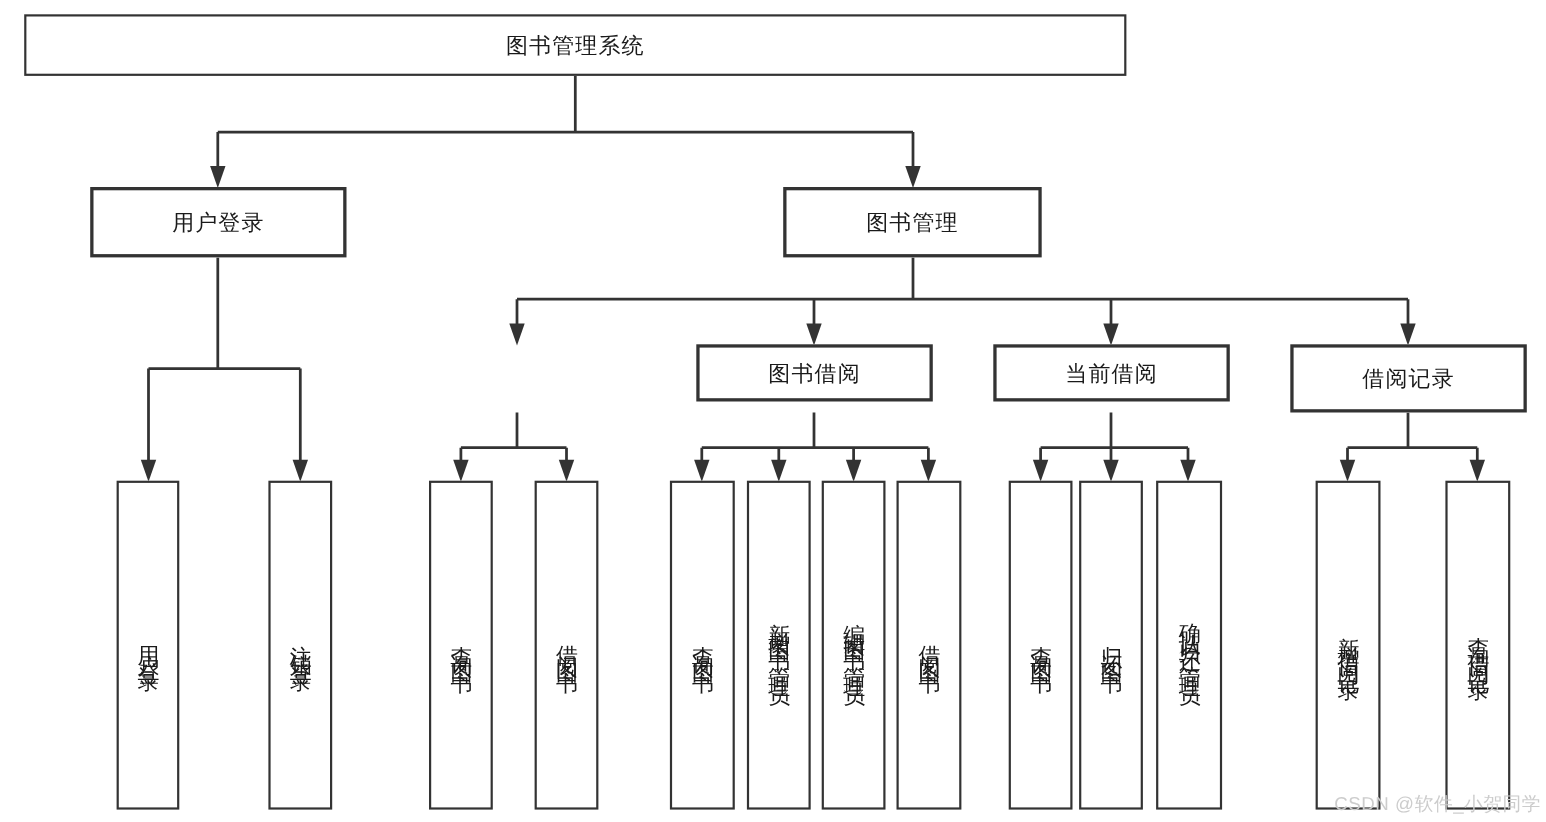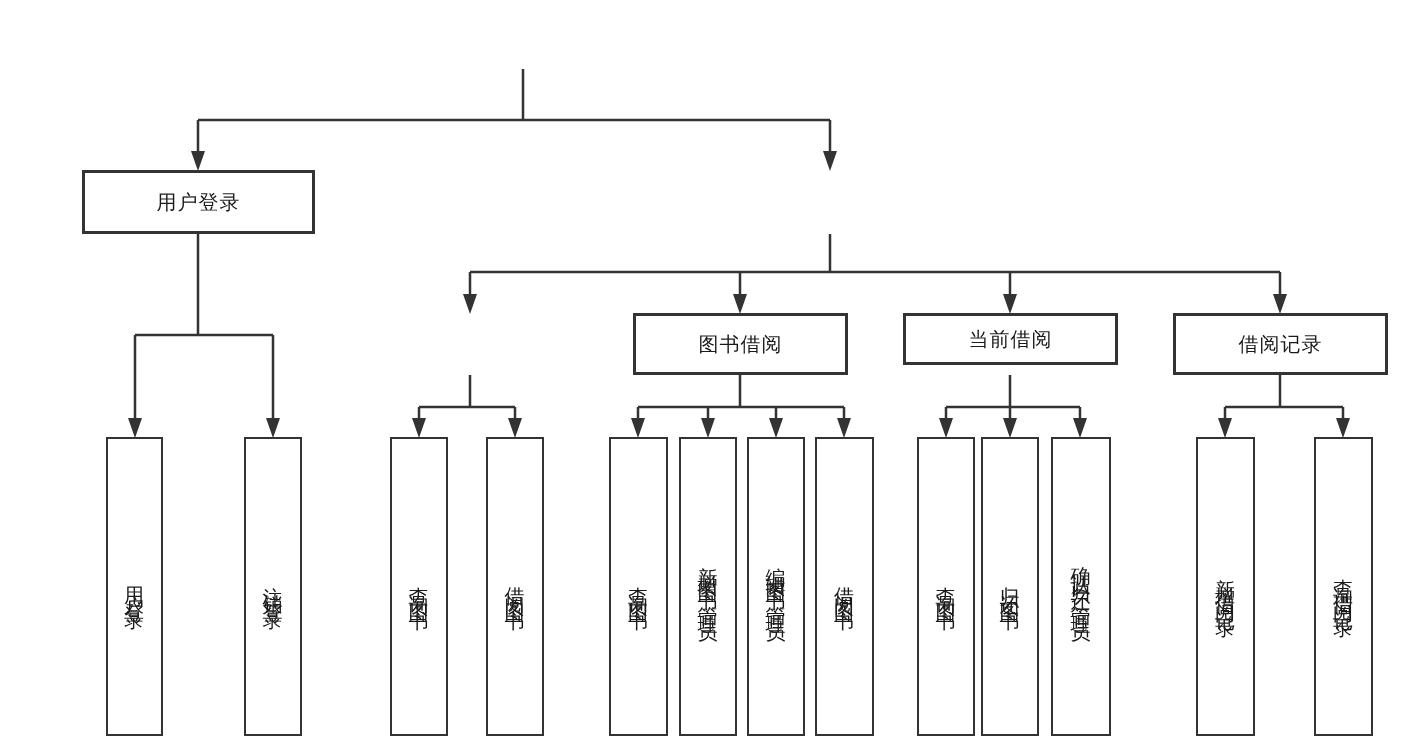--- a/index.html
+++ b/index.html
@@ -87,24 +87,26 @@
       <polygon points="769,418 783,418 776,438"></polygon>
       <polygon points="837,418 851,418 844,438"></polygon>
       <polygon points="939,418 953,418 946,438"></polygon>
       <polygon points="1003,418 1017,418 1010,438"></polygon>
       <polygon points="1073,418 1087,418 1080,438"></polygon>
       <polygon points="1218,418 1232,418 1225,438"></polygon>
       <polygon points="1336,418 1350,418 1343,438"></polygon>
     </g>
   </svg>
 
+  <div class="node root" style="left:22px;top:13px;width:1002px;height:56px;">图书管理系统</div>
 
   <div class="node" style="left:82px;top:170px;width:233px;height:64px;">用户登录</div>
+  <div class="node" style="left:712px;top:170px;width:235px;height:64px;">图书管理</div>
 
-  <div class="node" style="left:633px;top:313px;width:215px;height:62px;">图书借阅</div>
+  <div class="node" style="left:633px;top:313px;width:215px;height:52px;">图书借阅</div>
   <div class="node" style="left:903px;top:313px;width:215px;height:52px;">当前借阅</div>
   <div class="node" style="left:1173px;top:313px;width:215px;height:62px;">借阅记录</div>
 
   <div class="leaf" style="left:106px;width:57px;">
     <span>用户登录</span>
   </div>
   <div class="leaf" style="left:244px;width:58px;">
     <span>注销登录</span>
   </div>
 
@@ -138,14 +140,15 @@
     <span>确认归还（管理员）</span>
   </div>
 
   <div class="leaf" style="left:1196px;width:59px;">
     <span>新增借阅记录</span>
   </div>
   <div class="leaf" style="left:1314px;width:59px;">
     <span>查询借阅记录</span>
   </div>
 
+  <div class="watermark">CSDN @软件_小贺同学</div>
 
 </div>
 
 </body></html>

